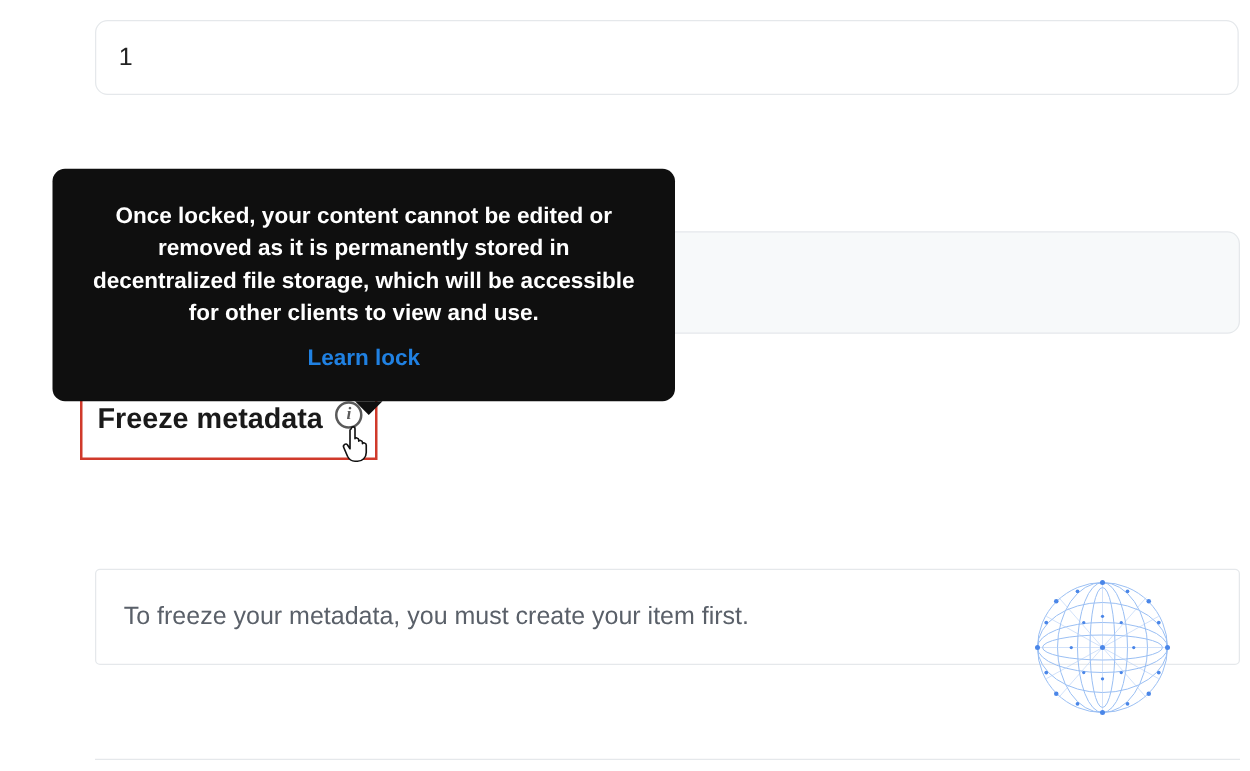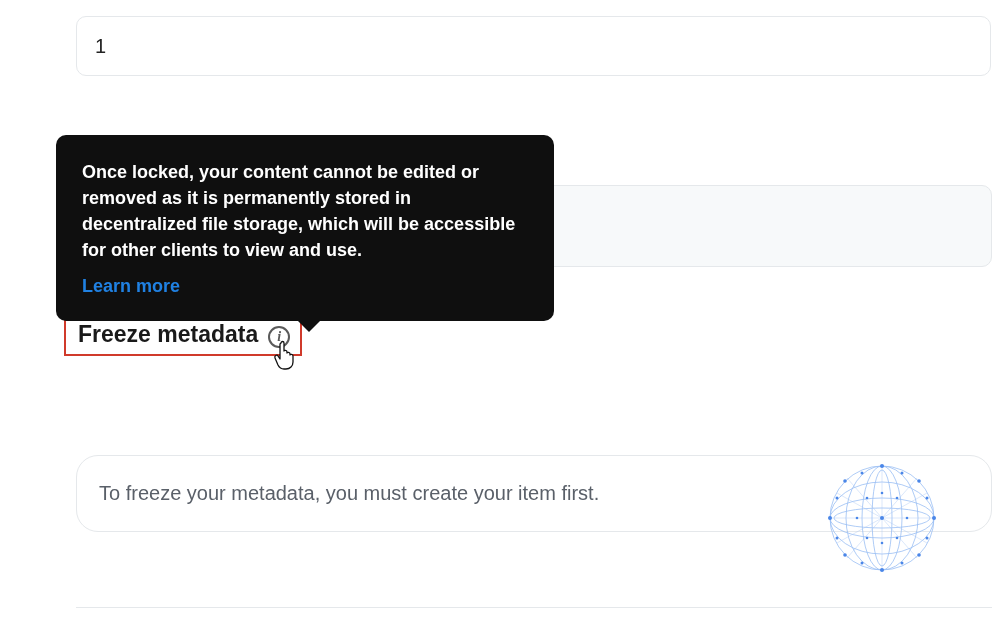--- a/index.html
+++ b/index.html
@@ -28,27 +28,28 @@
     top: 185px;
     width: 908px;
     height: 82px;
     border: 1px solid #e5e8eb;
     border-radius: 10px;
     background: #f7f9fa;
   }
 
   .tooltip {
     position: absolute;
-    left: 56px;
+    left: 42px;
     top: 135px;
     width: 498px;
     background: #0f0f0f;
     color: #ffffff;
     border-radius: 10px;
     padding: 24px 26px 22px;
+    text-align: center;
     font-size: 18px;
     font-weight: 600;
     line-height: 1.45;
     z-index: 20;
   }
   .tooltip .learn {
     display: block;
     margin-top: 10px;
     color: #2081e2;
     font-weight: 700;
@@ -66,24 +67,24 @@
   }
 
   .freeze-block {
     position: absolute;
     left: 64px;
     top: 313px;
     width: 930px;
   }
   .freeze-title-row {
     display: inline-flex;
-    align-items: flex-end;
+    align-items: flex-start;
     gap: 10px;
     border: 2px solid #d03a2b;
-    padding: 6px 10px 6px 12px;
+    padding: 6px 10px 18px 12px;
     position: relative;
   }
   .freeze-title {
     font-size: 23px;
     font-weight: 600;
     color: #1a1a1a;
   }
   .info-icon {
     width: 22px; height: 22px;
     border: 2px solid #5a5a5a;
@@ -114,21 +115,21 @@
     line-height: 1.55;
     max-width: 920px;
   }
 
   .freeze-info-box {
     position: absolute;
     left: 76px;
     top: 455px;
     width: 916px;
     border: 1px solid #e5e8eb;
-    border-radius: 22px;
+    border-radius: 4px;
     padding: 26px 22px;
     font-size: 20px;
     color: #5a6069;
     background: #fff;
   }
 
   .hr-bottom {
     position: absolute;
     left: 76px;
     top: 607px;
@@ -153,21 +154,21 @@
 <div class="canvas">
 
   <div class="supply-input">
     <span>1</span>
   </div>
 
   <div class="blockchain-box"></div>
 
   <div class="tooltip">
     <span>Once locked, your content cannot be edited or removed as it is permanently stored in decentralized file storage, which will be accessible for other clients to view and use.</span>
-    <span class="learn">Learn more</span>
+    <span class="learn">Learn lock</span>
   </div>
 
   <div class="freeze-block">
     <div class="freeze-title-row">
       <span class="freeze-title">Freeze metadata</span>
       <span class="info-icon">i</span>
     </div>
   </div>
 
   <svg class="cursor" width="26" height="30" viewBox="0 0 26 30">

